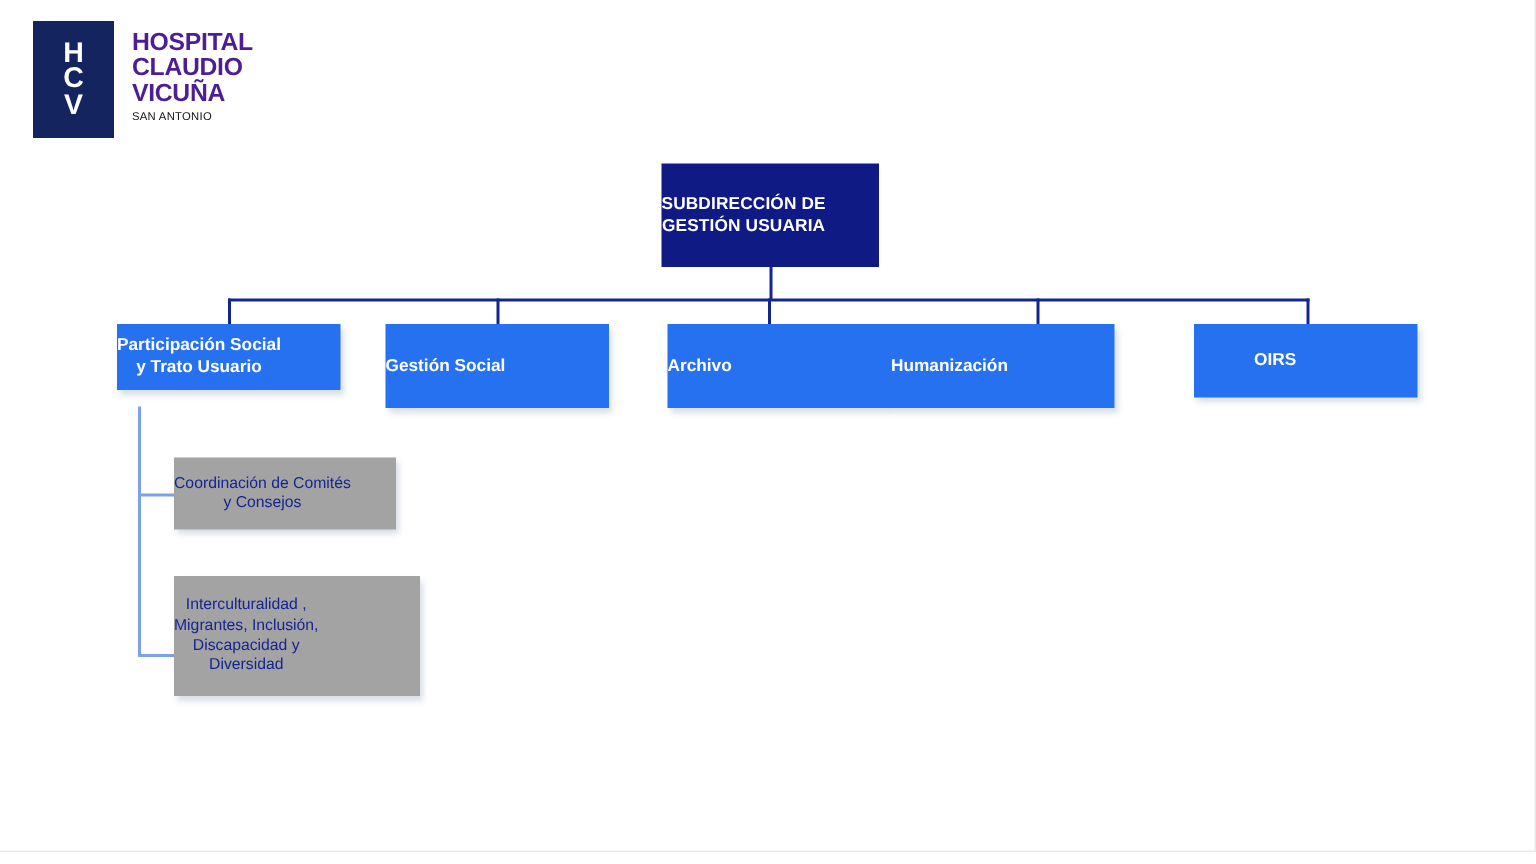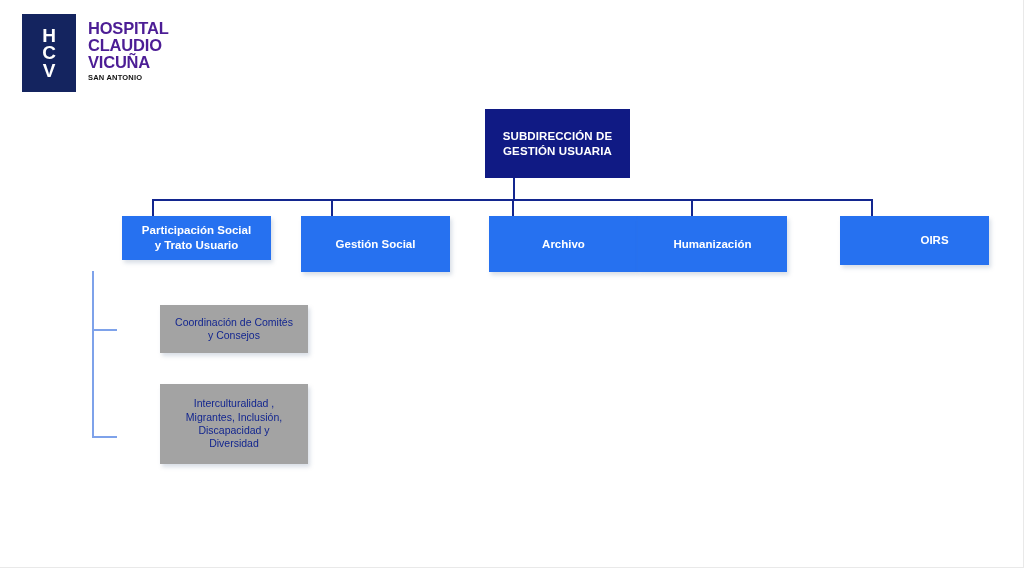--- a/index.html
+++ b/index.html
@@ -64,21 +64,21 @@
   }
   .logo-line {
     color: #4c1d95;
     font-weight: 700;
     font-size: 16.5px;
     line-height: 1.02;
     letter-spacing: -0.2px;
   }
   #logo-sub {
     color: #111111;
-    font-weight: 700;
+    font-weight: 400;
     font-size: 7.5px;
     letter-spacing: 0.2px;
     margin-top: 3px;
   }
 
   
   .conn {
     position: absolute;
     background: #13268f;
   }
@@ -86,24 +86,23 @@
     position: absolute;
     background: #7ea2ea;
   }
 
   
   .node {
     position: absolute;
     box-sizing: border-box;
     display: flex;
     align-items: center;
-    justify-content: center;
+    justify-content: flex-start;
     text-align: center;
     line-height: 1.28;
-    margin-left: 44px;
   }
   .node-root {
     background: #101a84;
     color: #ffffff;
     font-weight: 700;
     font-size: 11.5px;
     letter-spacing: 0.1px;
   }
   .node-l2 {
     background: #2671f0;
@@ -186,21 +185,21 @@
     <div>OIRS</div>
   </div>
 
   <div class="node node-l3" style="left:116px; top:305px; width:148px; height:48px;">
     <div>
       <div>Coordinación de Comités</div>
       <div>y Consejos</div>
     </div>
   </div>
 
-  <div class="node node-l3" style="left:116px; top:384px; width:148px; height:80px;">
+  <div class="node node-l3" style="left:116px; top:384px; width:164px; height:80px;">
     <div>
       <div>Interculturalidad ,</div>
       <div>Migrantes, Inclusión,</div>
       <div>Discapacidad y</div>
       <div>Diversidad</div>
     </div>
   </div>
 
 </div>
 

